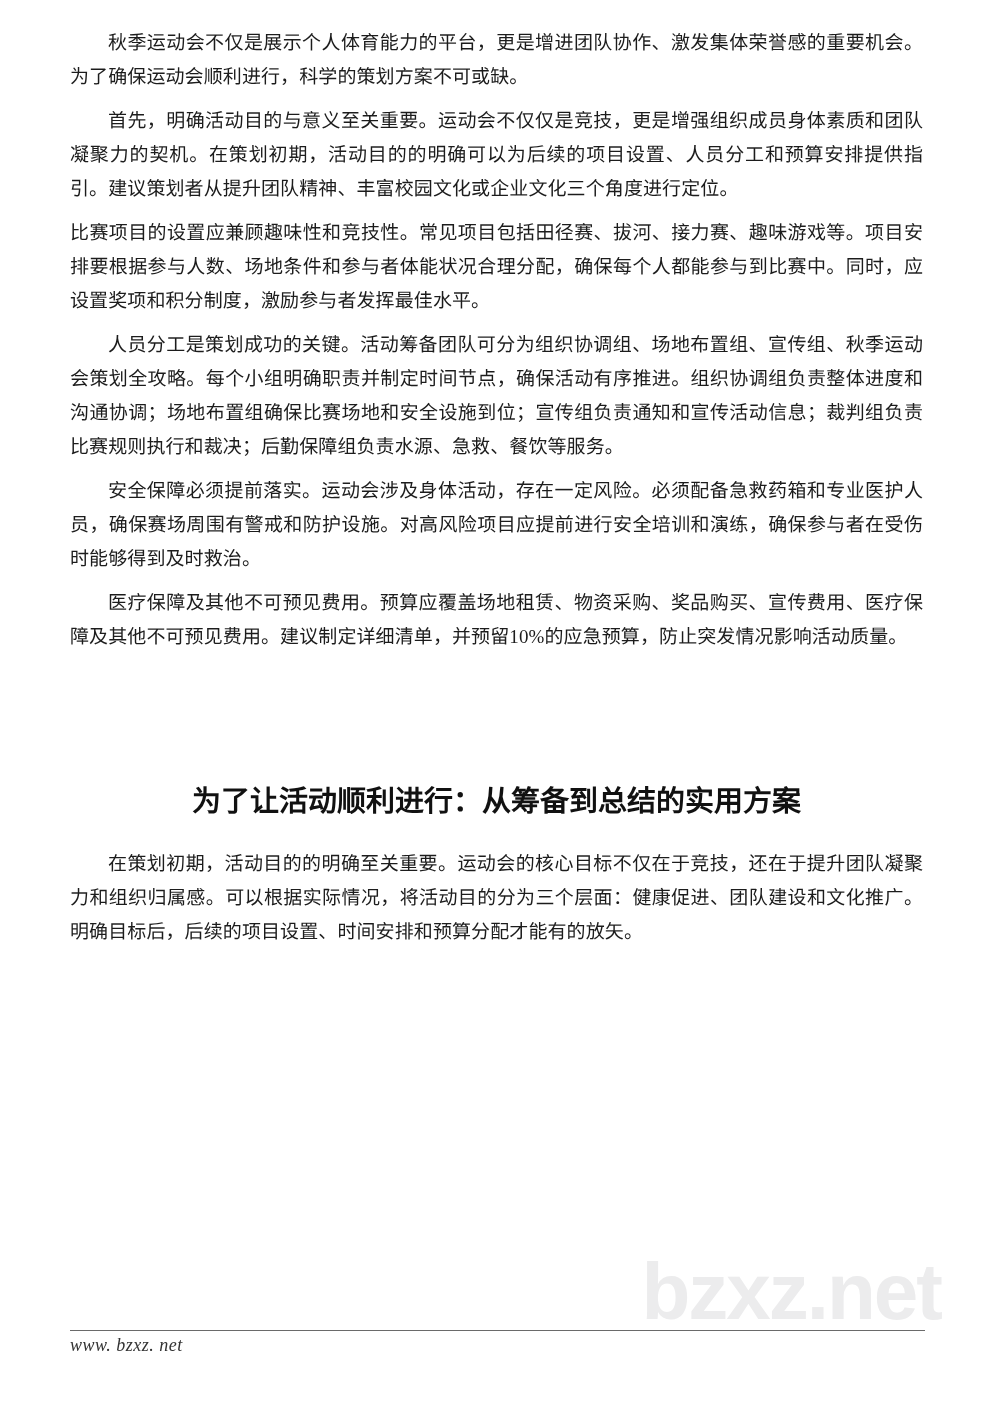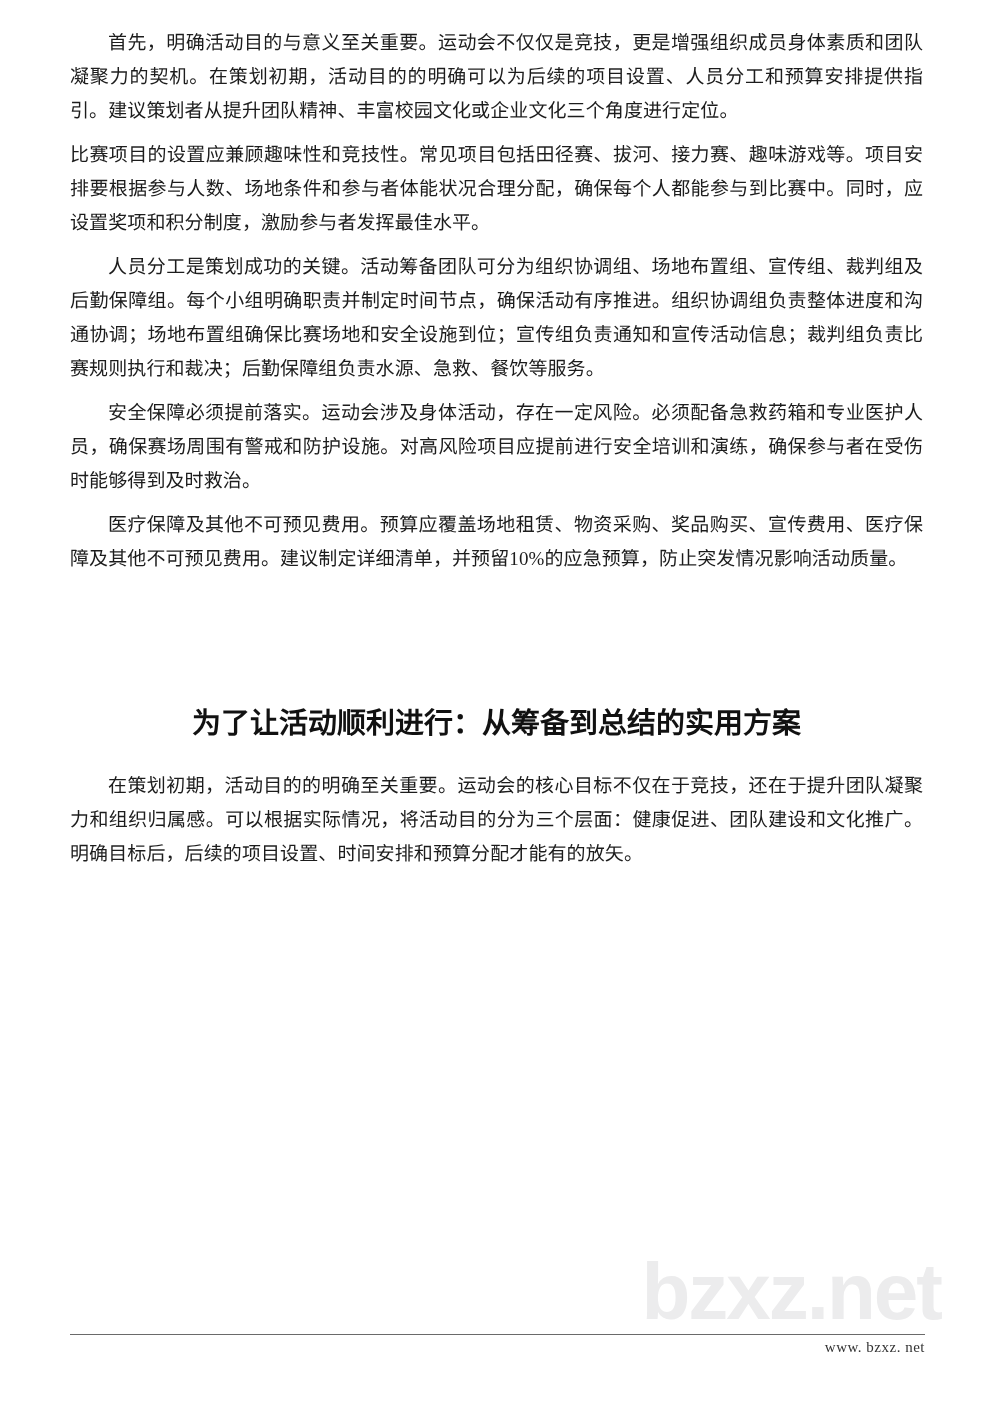--- a/index.html
+++ b/index.html
@@ -99,40 +99,41 @@
 
   .footer-rule {
     border: 0;
     border-top: 1px solid #6a6a6a;
     margin: 0 0 4px 0;
     height: 0;
   }
 
   .footer-url {
     font-family: "Liberation Serif", "DejaVu Serif", serif;
-    font-size: 15px;
+    font-style: italic;
+    font-size: 18px;
     color: #333333;
-    text-align: right;
     letter-spacing: 0.5px;
   }
 </style>
 </head>
 <body>
 
 <div class="page">
 
   <div class="watermark">bzxz.net</div>
 
   <div class="content">
 
     <div class="article">
       <div class="article-body">
+        <p class="para">秋季运动会不仅是展示个人体育能力的平台，更是增进团队协作、激发集体荣誉感的重要机会。为了确保运动会顺利进行，科学的策划方案不可或缺。</p>
         <p class="para">首先，明确活动目的与意义至关重要。运动会不仅仅是竞技，更是增强组织成员身体素质和团队凝聚力的契机。在策划初期，活动目的的明确可以为后续的项目设置、人员分工和预算安排提供指引。建议策划者从提升团队精神、丰富校园文化或企业文化三个角度进行定位。</p>
         <p class="para no-indent">比赛项目的设置应兼顾趣味性和竞技性。常见项目包括田径赛、拔河、接力赛、趣味游戏等。项目安排要根据参与人数、场地条件和参与者体能状况合理分配，确保每个人都能参与到比赛中。同时，应设置奖项和积分制度，激励参与者发挥最佳水平。</p>
-        <p class="para">人员分工是策划成功的关键。活动筹备团队可分为组织协调组、场地布置组、宣传组、裁判组及后勤保障组。每个小组明确职责并制定时间节点，确保活动有序推进。组织协调组负责整体进度和沟通协调；场地布置组确保比赛场地和安全设施到位；宣传组负责通知和宣传活动信息；裁判组负责比赛规则执行和裁决；后勤保障组负责水源、急救、餐饮等服务。</p>
+        <p class="para">人员分工是策划成功的关键。活动筹备团队可分为组织协调组、场地布置组、宣传组、秋季运动会策划全攻略。每个小组明确职责并制定时间节点，确保活动有序推进。组织协调组负责整体进度和沟通协调；场地布置组确保比赛场地和安全设施到位；宣传组负责通知和宣传活动信息；裁判组负责比赛规则执行和裁决；后勤保障组负责水源、急救、餐饮等服务。</p>
         <p class="para">安全保障必须提前落实。运动会涉及身体活动，存在一定风险。必须配备急救药箱和专业医护人员，确保赛场周围有警戒和防护设施。对高风险项目应提前进行安全培训和演练，确保参与者在受伤时能够得到及时救治。</p>
         <p class="para">医疗保障及其他不可预见费用。预算应覆盖场地租赁、物资采购、奖品购买、宣传费用、医疗保障及其他不可预见费用。建议制定详细清单，并预留10%的应急预算，防止突发情况影响活动质量。</p>
       </div>
     </div>
 
     <div class="article-gap"></div>
 
     <div class="article">
       <h1 class="article-title">为了让活动顺利进行：从筹备到总结的实用方案</h1>
       <div class="article-body">

